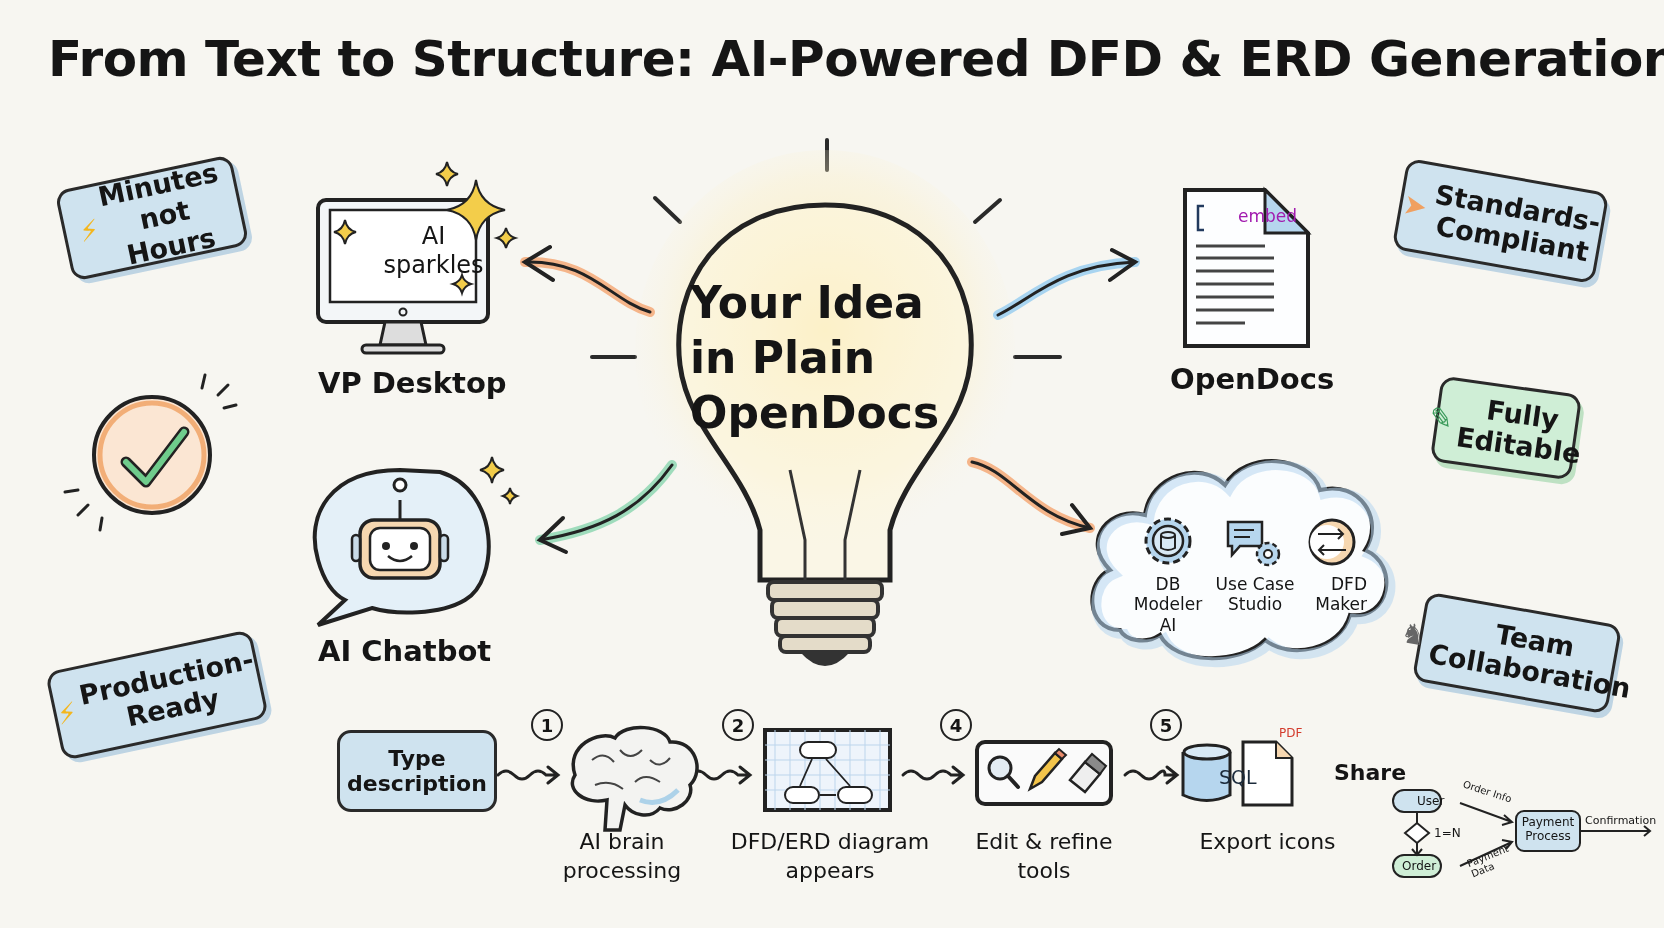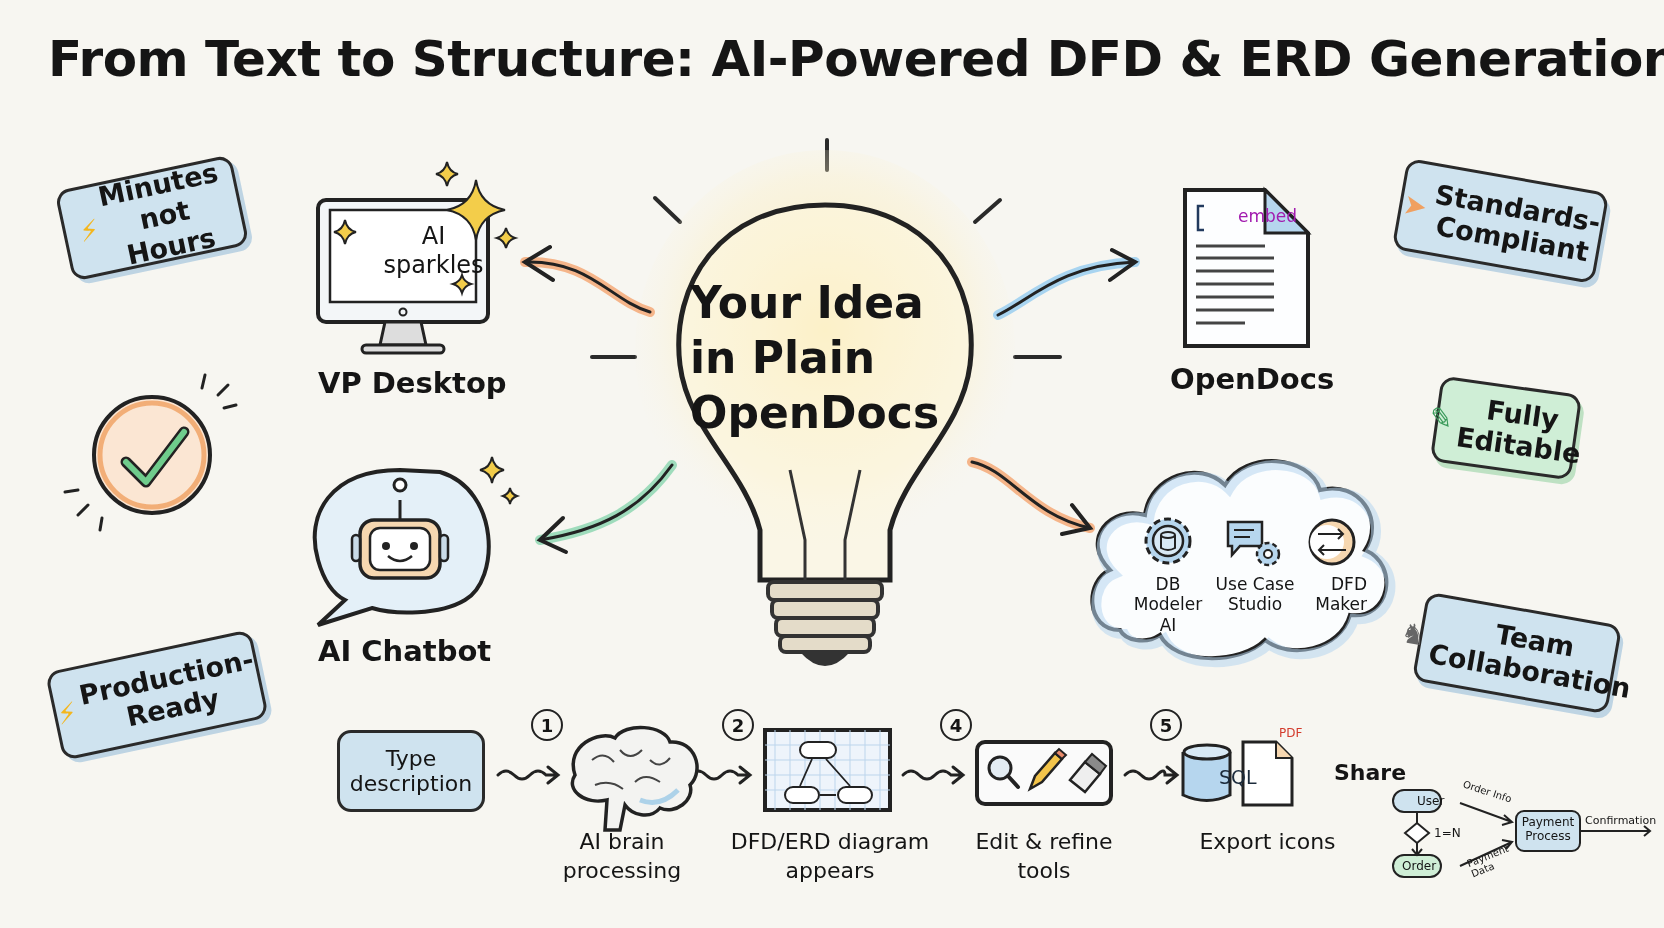--- a/index.html
+++ b/index.html
@@ -319,21 +319,21 @@
 </div>
 <div class="small" style="left:1212px; top:574px; width:86px;">
   <div>Use Case</div>
   <div>Studio</div>
 </div>
 <div class="small" style="left:1295px; top:574px; width:72px;text-align:right;">
   <div>DFD</div>
   <div>Maker</div>
 </div>
 
-<div class="card" style="left:337px; top:730px; width:148px; height:82px; font-size:22px; font-weight:normal; box-shadow:none;">
+<div class="card" style="left:337px; top:730px; width:160px; height:82px; font-size:22px; font-weight:bold; box-shadow:none;">
   <span>
     <span>Type</span><br>
     <span>description</span>
   </span>
 </div>
 
 <div class="step-num" style="left:531px; top:709px;">1</div>
 <div class="step-num" style="left:722px; top:709px;">2</div>
 <div class="step-num" style="left:940px; top:709px;">4</div>
 <div class="step-num" style="left:1150px; top:709px;">5</div>

